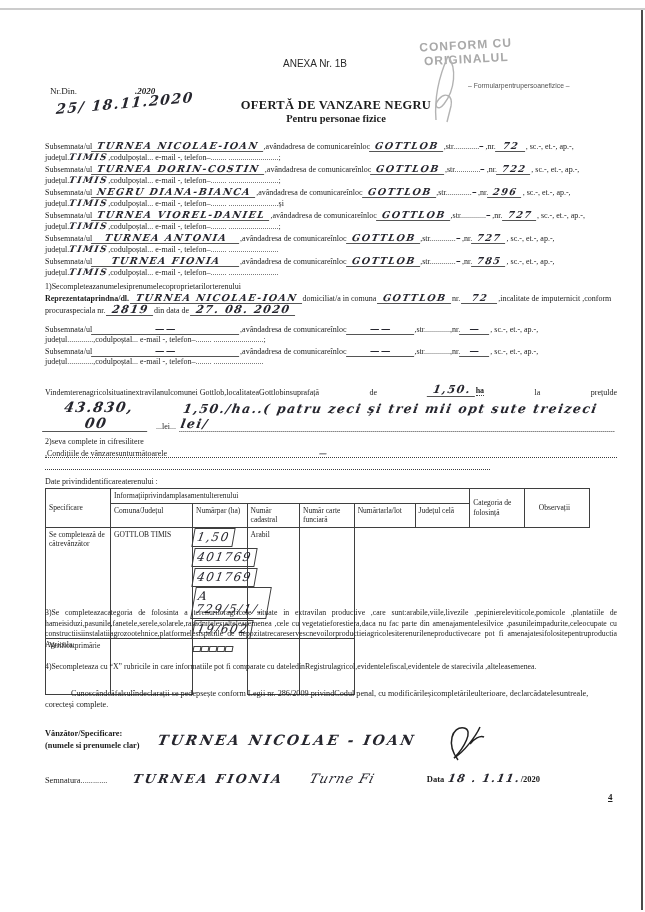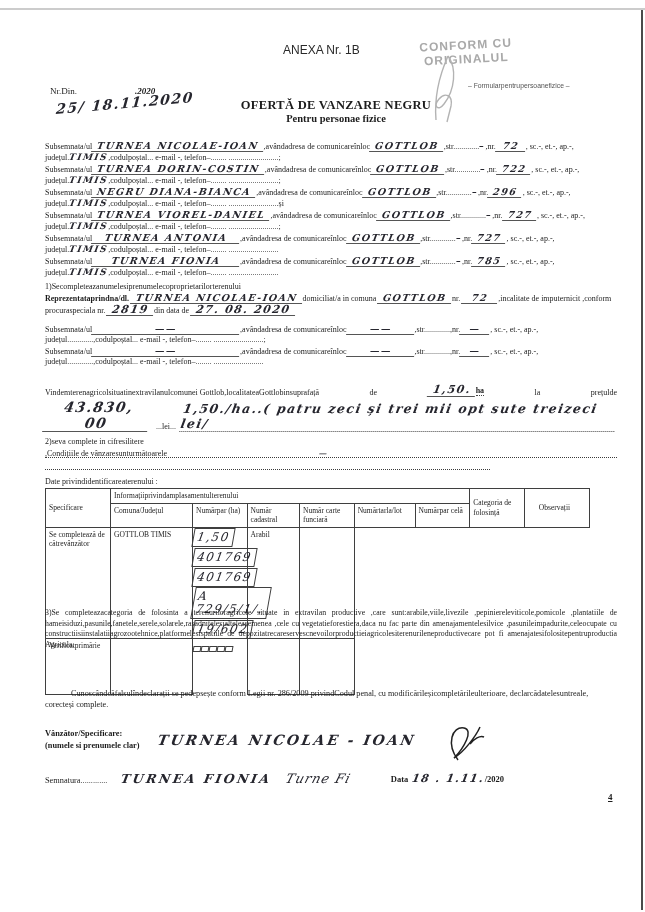--- a/index.html
+++ b/index.html
@@ -15,21 +15,21 @@
 
   
   .hw{font-family:"DejaVu Serif",serif;font-style:italic;color:#26262e;
       display:inline-block;transform:skewX(-10deg);letter-spacing:1.5px;font-weight:600;}
   .slot{border-bottom:1px solid #555;padding:0 5px;min-height:9px;text-align:center;}
   .hw-big{font-size:14px;}
   .hw-md{font-size:11px;}
   .hw-sm{font-size:9.5px;}
 
   
-  .anexa{top:43px;left:283px;font-family:"Liberation Sans",sans-serif;font-size:12px;color:#2a2a2a;}
+  .anexa{top:58px;left:283px;font-family:"Liberation Sans",sans-serif;font-size:10px;color:#2a2a2a;}
   .formtype{top:82px;left:468px;font-family:"Liberation Sans",sans-serif;font-size:6.8px;color:#555;}
   .stamp{top:38px;left:398px;width:136px;text-align:center;color:#a9a9a9;
          font-family:"Liberation Sans",sans-serif;font-weight:bold;font-size:12px;
          letter-spacing:1px;transform:rotate(-3deg);line-height:14px;}
   .stamp-sig{top:52px;left:418px;}
   .nrdin{top:86px;left:50px;font-size:9px;}
   .nrdin .year{margin-left:58px;font-style:italic;font-weight:bold;margin-top:28px;}
   .hw-nrdin{top:95px;left:56px;font-size:14px;transform:rotate(-5deg) skewX(-10deg);}
   .titlewrap{top:98px;left:180px;width:312px;text-align:center;}
   .title{font-size:12.5px;font-weight:bold;letter-spacing:.3px;}
@@ -59,21 +59,21 @@
   .tbl-title{top:477px;left:45px;font-size:8px;text-align:center;}
   table.land{position:absolute;top:488px;left:45px;width:545px;border-collapse:collapse;table-layout:fixed;}
   table.land th,table.land td{border:1px solid #3f3f3f;font-weight:normal;text-align:left;
         vertical-align:top;padding:2px 3px;font-size:7.5px;line-height:9.5px;overflow:hidden;}
   table.land .hwcell{font-size:12px;line-height:13px;vertical-align:middle;}
   .para-j{font-size:7.8px;line-height:10.6px;text-align:justify;}
   .legal{text-indent:26px;font-size:8.2px;line-height:11px;}
 
   .vendor{top:728px;left:45px;width:560px;display:flex;align-items:flex-start;gap:18px;}
   .vendor-labels{font-size:8.3px;font-weight:bold;line-height:12px;}
-  .semn{top:768px;left:45px;width:566px;display:flex;align-items:flex-end;gap:14px;}
+  .semn{top:768px;left:45px;width:566px;display:flex;align-items:flex-end;gap:26px;}
   .pagenum{top:792px;left:608px;font-size:9px;font-weight:bold;text-decoration:underline;}
 </style>
 </head>
 <body>
 
 <div class="page">
   <div class="scan-top"></div>
   <div class="scan-right"></div>
 
   <div class="abs anexa">ANEXA Nr. 1B</div>
@@ -226,21 +226,21 @@
         <th colspan="6">Informațiiprivindamplasamentulterenului</th>
         <th rowspan="2" style="vertical-align:middle;">Categoria de folosință</th>
         <th rowspan="2" style="vertical-align:middle;padding-left:14px;">Observații</th>
       </tr>
       <tr>
         <th>Comuna/Județul</th>
         <th>Numărpar (ha)</th>
         <th>Număr cadastral</th>
         <th>Număr carte funciară</th>
         <th>Numărtarla/lot</th>
-        <th>Numărpar celă</th>
+        <th>Județul celă</th>
       </tr>
     </thead>
     <tbody>
 
         <tr style="height:56px;">
           <td>Se completează de cătrevânzător</td>
           <td class="bold">GOTTLOB TIMIS</td>
           <td class="hw hwcell">1,50</td>
           <td class="hw hwcell">401769</td>
           <td class="hw hwcell">401769</td>
@@ -258,20 +258,21 @@
           <td class="hw hwcell"></td>
           <td class="hw hwcell"></td>
           <td class="hw hwcell"></td>
           <td class="bold"></td>
           <td></td>
         </tr>
       </tbody>
   </table>
 
   <div class="abs para-j" style="top:608px;left:45px;width:572px;">3)Se completeazacategoria de folosinta a terenuriloragricole situate in extravilan productive ,care sunt:arabile,viile,livezile ,pepiniereleviticole,pomicole ,plantatiile de hameisiduzi,pasunile,fanetele,serele,solarele,rasadnitelesialteleasemenea ,cele cu vegetatieforestiera,daca nu fac parte din amenajamentelesilvice ,pasunileimpadurite,celeocupate cu constructiisiinstalatiiagrozootehnice,platformelesispatiile de depozitatrecareservescnevoilorproductieiagricolesiterenurileneproductivecare pot fi amenajatesifolositepentruproductia Agricola.</div>
+  <div class="abs para-j" style="top:662px;left:45px;width:572px;">4)Secompleteaza cu “X” rubricile in care informatiile pot fi comparate cu dateledinRegistrulagricol,evidentelefiscal,evidentele de starecivila ,alteleasemenea.</div>
   <div class="abs legal" style="top:688px;left:45px;width:572px;">Cunoscândcăfalsulîndeclarații se pedepsește conform Legii nr. 286/2009 privindCodul penal, cu modificărileșicompletărileulterioare, declarcădatelesuntreale, corecteși complete.</div>
 
   <div class="abs vendor">
     <div class="vendor-labels">
       <div>Vânzător/Specificare:</div>
       <div>(numele si prenumele clar)</div>
     </div>
     <div class="hw" style="font-size:14px;margin-top:4px;letter-spacing:2.5px;">TURNEA NICOLAE - IOAN</div>
     <svg width="52" height="42" viewBox="0 0 52 42" style="margin-top:-6px;">
       <path d="M24,38 C12,22 18,4 30,6 C40,8 30,26 20,36 C30,30 42,14 46,5 M36,22 C40,17 46,13 50,15" stroke="#222" stroke-width="1.5" fill="none"></path>

